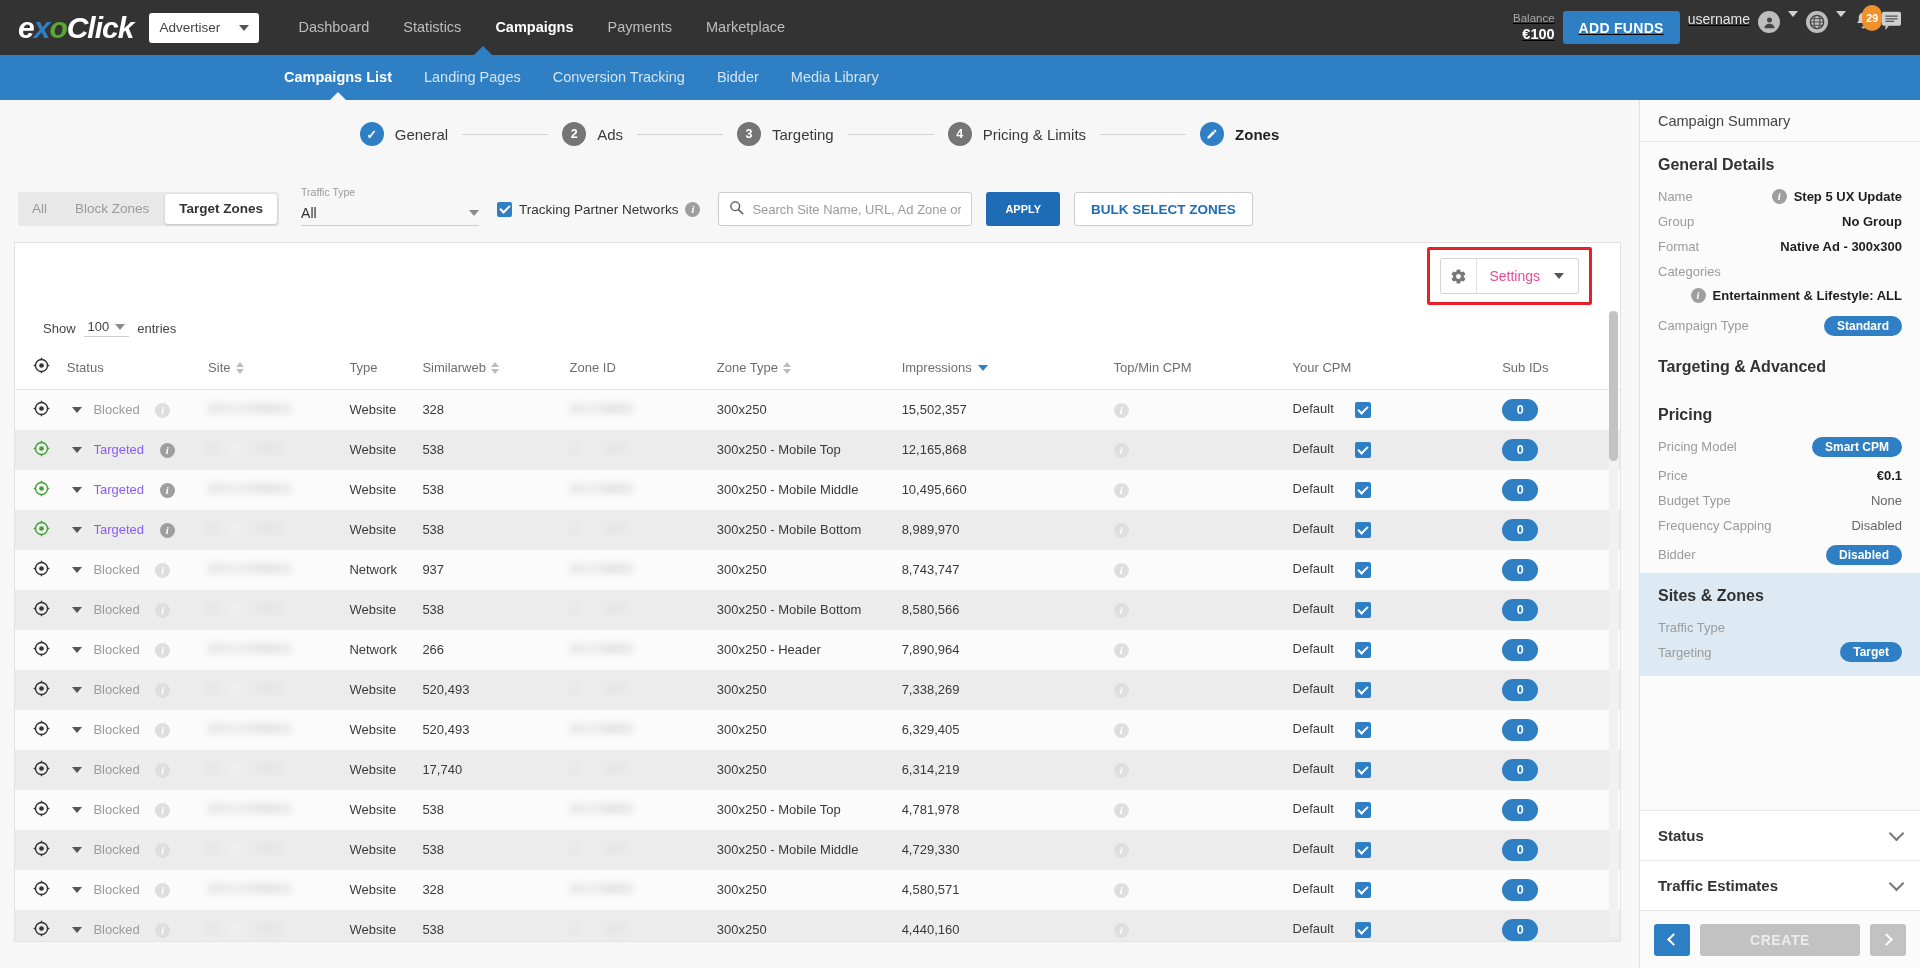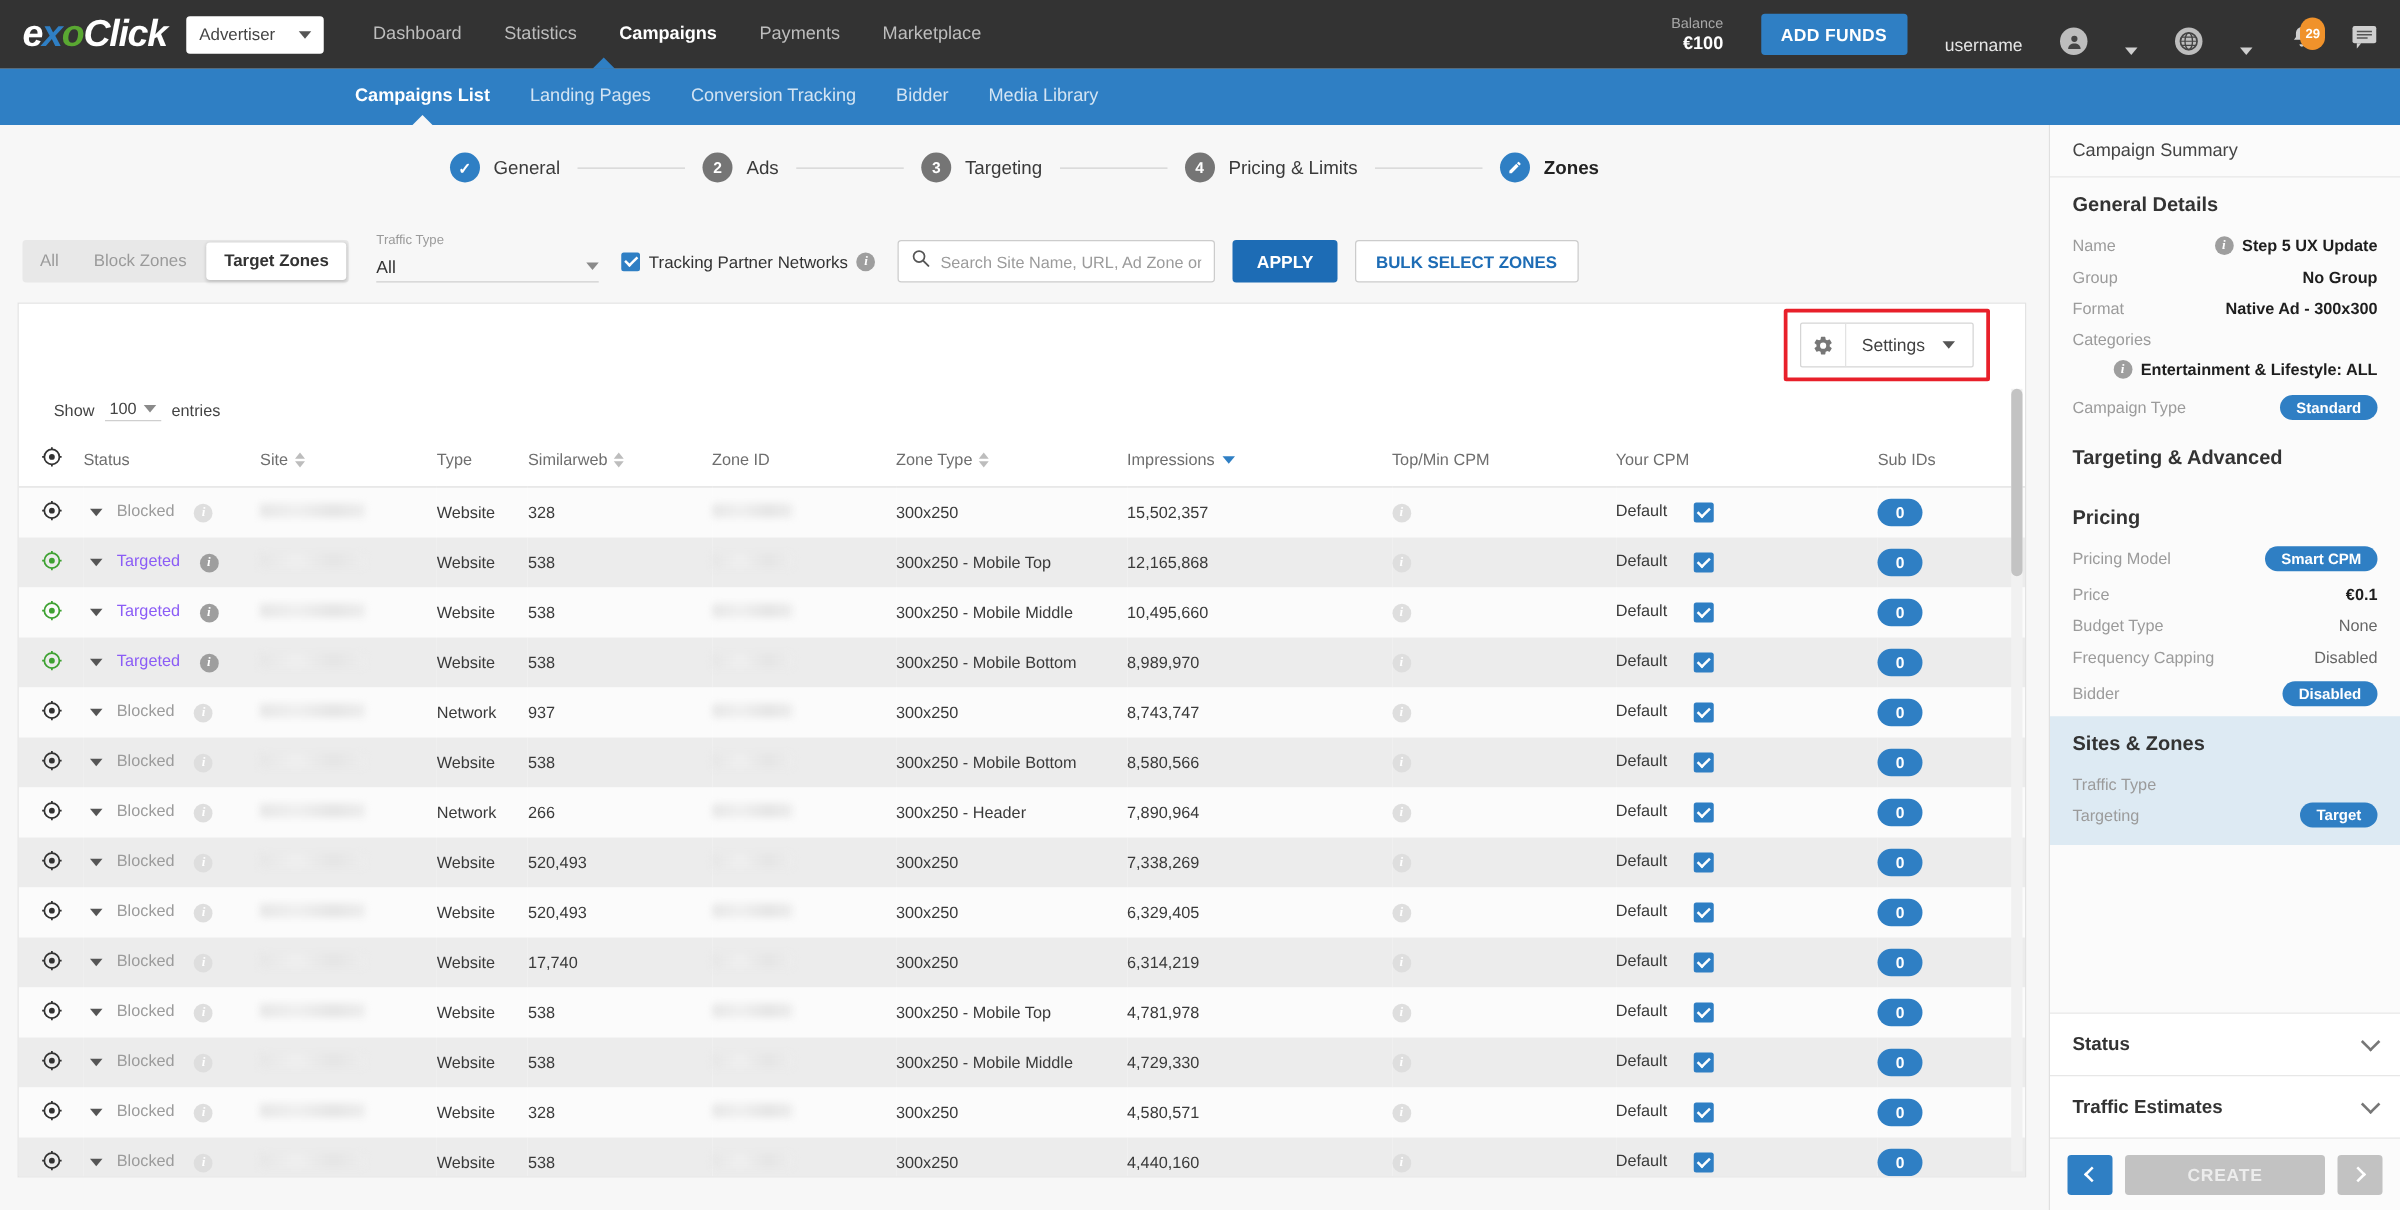--- a/index.html
+++ b/index.html
@@ -25,21 +25,21 @@
     padding: 0 10px; font-size: 13.5px; color: #444; cursor: pointer;
   }
   .role-select .caret { border-left: 5px solid transparent; border-right: 5px solid transparent;
                         border-top: 6px solid #555; margin-left: 10px; }
   .mainnav { display: flex; align-items: center; margin-left: 22px; height: 55px; }
   .mainnav a {
     color: #bdbdbd; font-size: 14.5px; text-decoration: none; padding: 0 17px;
     line-height: 55px; position: relative; white-space: nowrap;
   }
   .mainnav a.active { color: #fff; font-weight: bold; }
-  .topright { margin-left: auto; display: flex; align-items: flex-end; gap: 30px; }
+  .topright { margin-left: auto; display: flex; align-items: flex-start; gap: 8px; text-decoration: underline; }
   .balance { text-align: right; line-height: 1.25; }
   .balance .lbl { font-size: 11.5px; color: #a8a8a8; display: block; }
   .balance .val { font-size: 14.5px; color: #fff; font-weight: bold; display: block; }
   .addfunds {
     background: #2f7fc4; color: #fff; border: none; border-radius: 3px;
     height: 33px; padding: 0 16px; font-size: 14px; font-weight: bold; cursor: pointer;
     letter-spacing: .3px;
   }
   .username { color: #e6e6e6; font-size: 14px; }
   .circ-icon { width: 22px; height: 22px; border-radius: 50%; background: #bdbdbd;
@@ -129,42 +129,42 @@
   .info-i.light { background: #dedede; }
   .searchbox {
     margin-left: 18px; width: 254px; height: 34px; border: 1px solid #ccc; border-radius: 3px;
     background: #fff; display: flex; align-items: center; padding: 0 10px; gap: 8px;
   }
   .searchbox input { border: none; outline: none; font-size: 13px; color: #333;
                      width: 100%; font-family: "Liberation Sans", sans-serif; }
   .searchbox input::placeholder { color: #9b9b9b; }
   .btn-apply {
     margin-left: 14px; background: #1d6cb5; color: #fff; border: none; border-radius: 3px;
-    height: 34px; padding: 0 19px; font-size: 14px; font-weight: bold; cursor: pointer;
+    height: 34px; padding: 0 19px; font-size: 11px; font-weight: bold; cursor: pointer;
   }
   .btn-bulk {
     margin-left: 14px; background: #fff; color: #1d6cb5; border: 1px solid #ccc; border-radius: 3px;
     height: 34px; padding: 0 16px; font-size: 13.5px; font-weight: bold; cursor: pointer;
   }
 
   
   .tablecard {
     margin: 16px 18px 0 14px; background: #fff; border: 1px solid #e3e3e3;
     height: 700px; position: relative; overflow: hidden;
   }
   .settings-row { height: 66px; display: flex; align-items: center; justify-content: flex-end;
                   padding-right: 28px; }
   .redbox { border: 3px solid #e8202a; padding: 8px 10px; border-radius: 2px; }
   .settings-btn {
     display: flex; align-items: center; border: 1px solid #d5d5d5; border-radius: 2px;
     height: 36px; background: #fff; cursor: pointer;
   }
   .settings-btn .gear { width: 36px; display:flex; align-items:center; justify-content:center;
                         border-right: 1px solid #e3e3e3; height: 100%; }
-  .settings-btn .stxt { padding: 0 14px 0 12px; font-size: 14px; color: #404040; }
+  .settings-btn .stxt { padding: 0 14px 0 12px; font-size: 14px; color: #ec4899; }
   .settings-btn .caret { border-left: 5px solid transparent; border-right: 5px solid transparent;
                          border-top: 6px solid #555; margin-right: 14px; }
 
   .showrow { display: flex; align-items: center; gap: 8px; padding: 0 0 0 28px; height: 38px; font-size: 13px; color: #444; }
   .showrow .numsel {
     display:flex; align-items:center; gap:6px; border-bottom: 1px solid #cfcfcf; padding: 0 4px 2px 4px;
   }
   .showrow .numsel .caret { border-left: 5px solid transparent; border-right: 5px solid transparent;
                             border-top: 6px solid #8a8a8a; }
 

